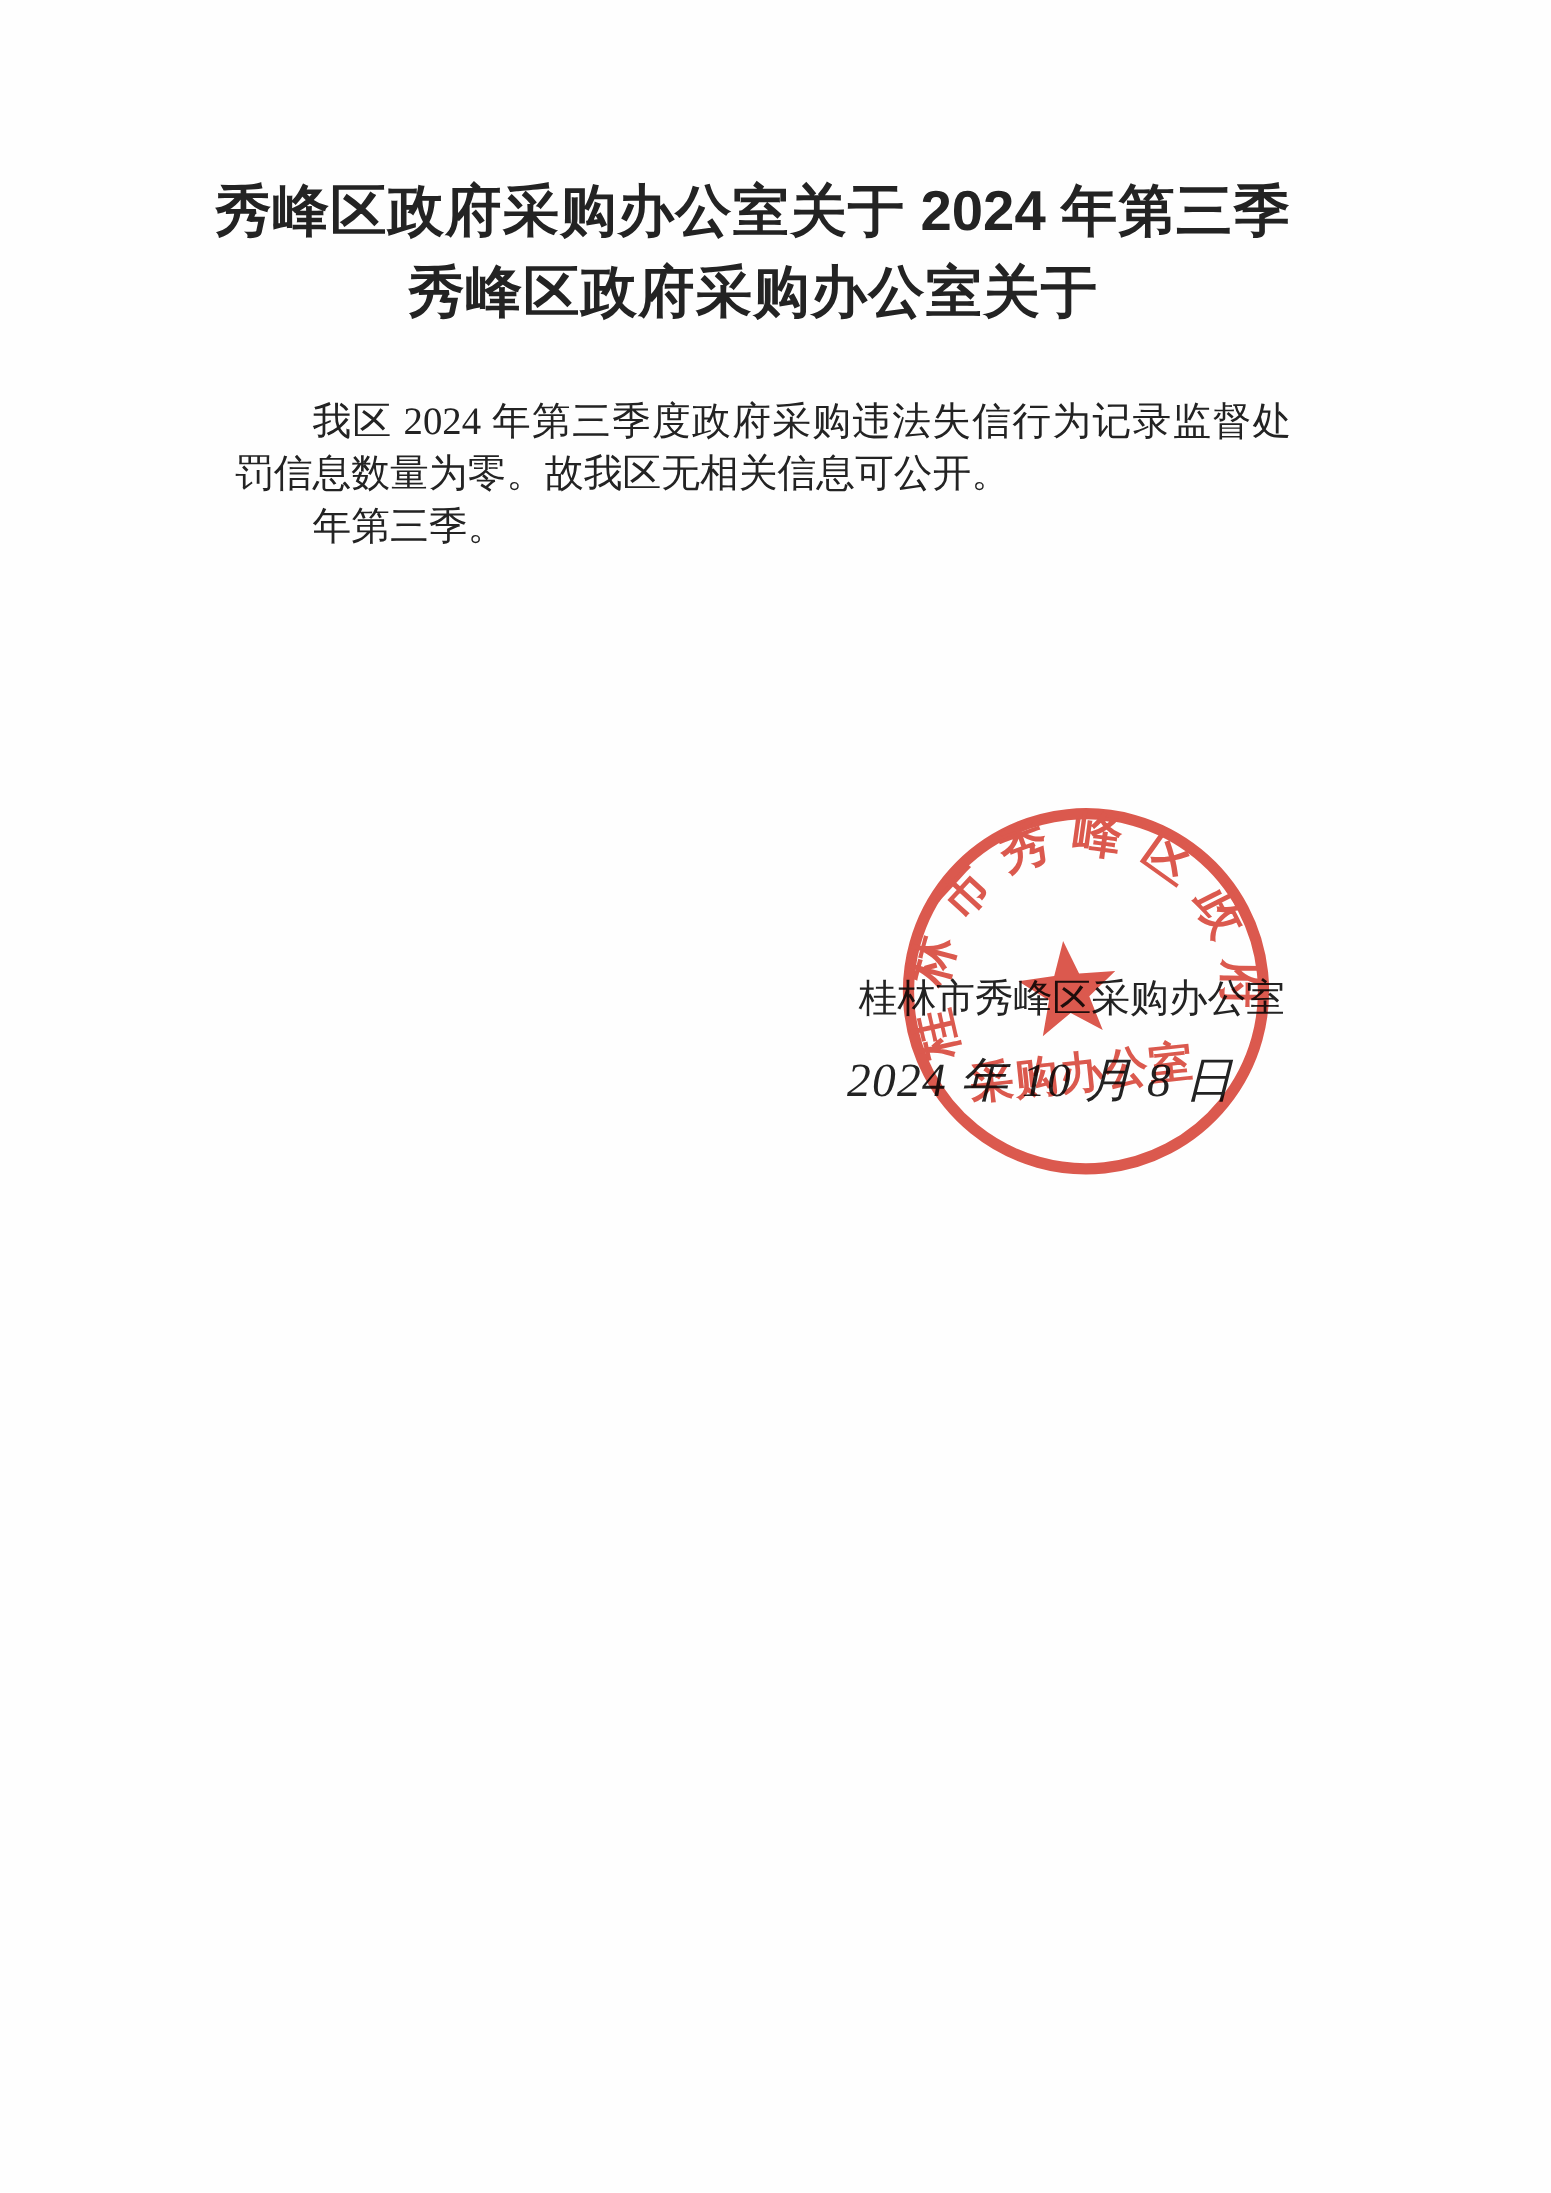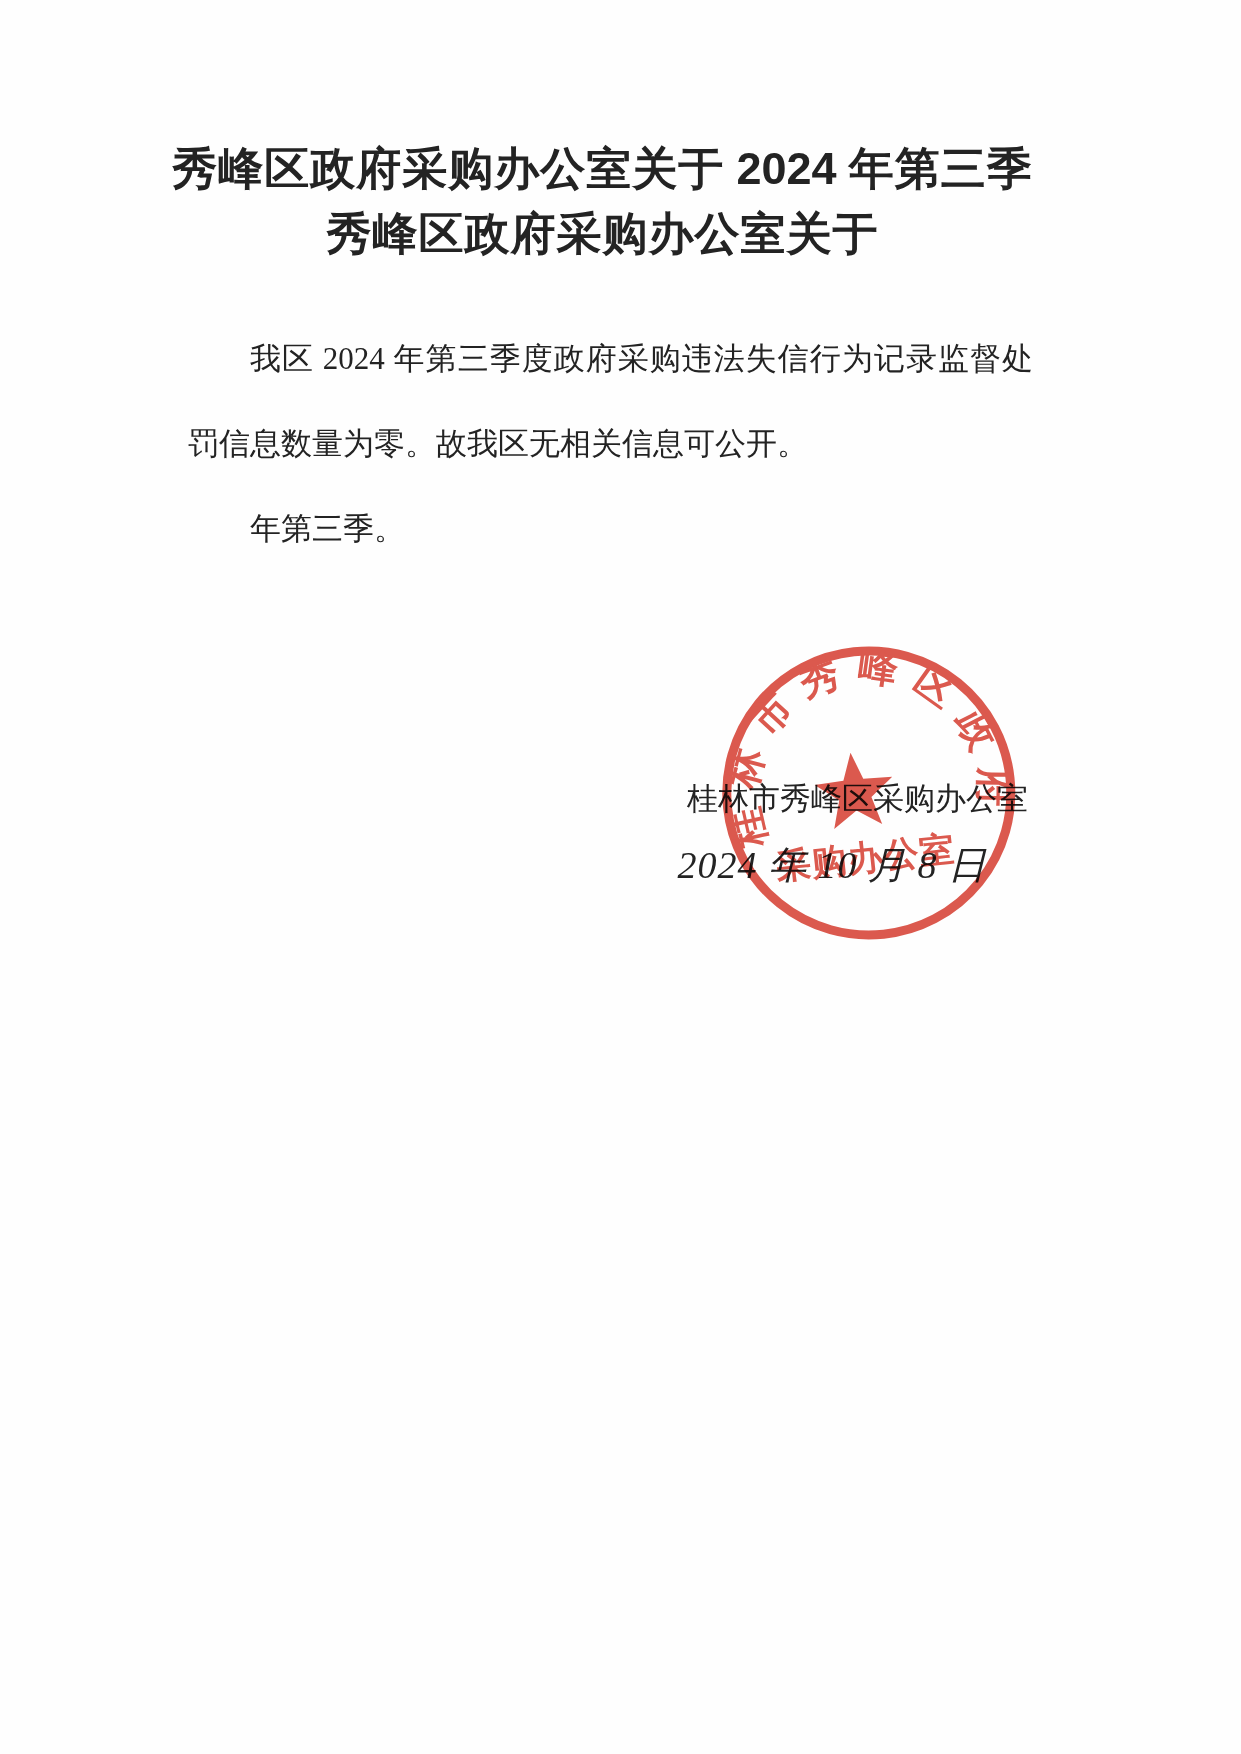--- a/index.html
+++ b/index.html
@@ -24,21 +24,21 @@
   .doc-title .num{
     font-family:"Liberation Sans","DejaVu Sans",sans-serif;
     font-weight:700;
     letter-spacing:0;
   }
   .body-block{
     position:absolute;
     top:316px;left:188px;
     width:845px;
     font-size:31px;
-    line-height:85px;
+    line-height:42px;
     text-align:justify;
   }
   .body-block p{
     margin:0;
     text-indent:2em;
   }
   .signature{
     position:absolute;
     top:782px;right:213px;
     font-size:31px;

